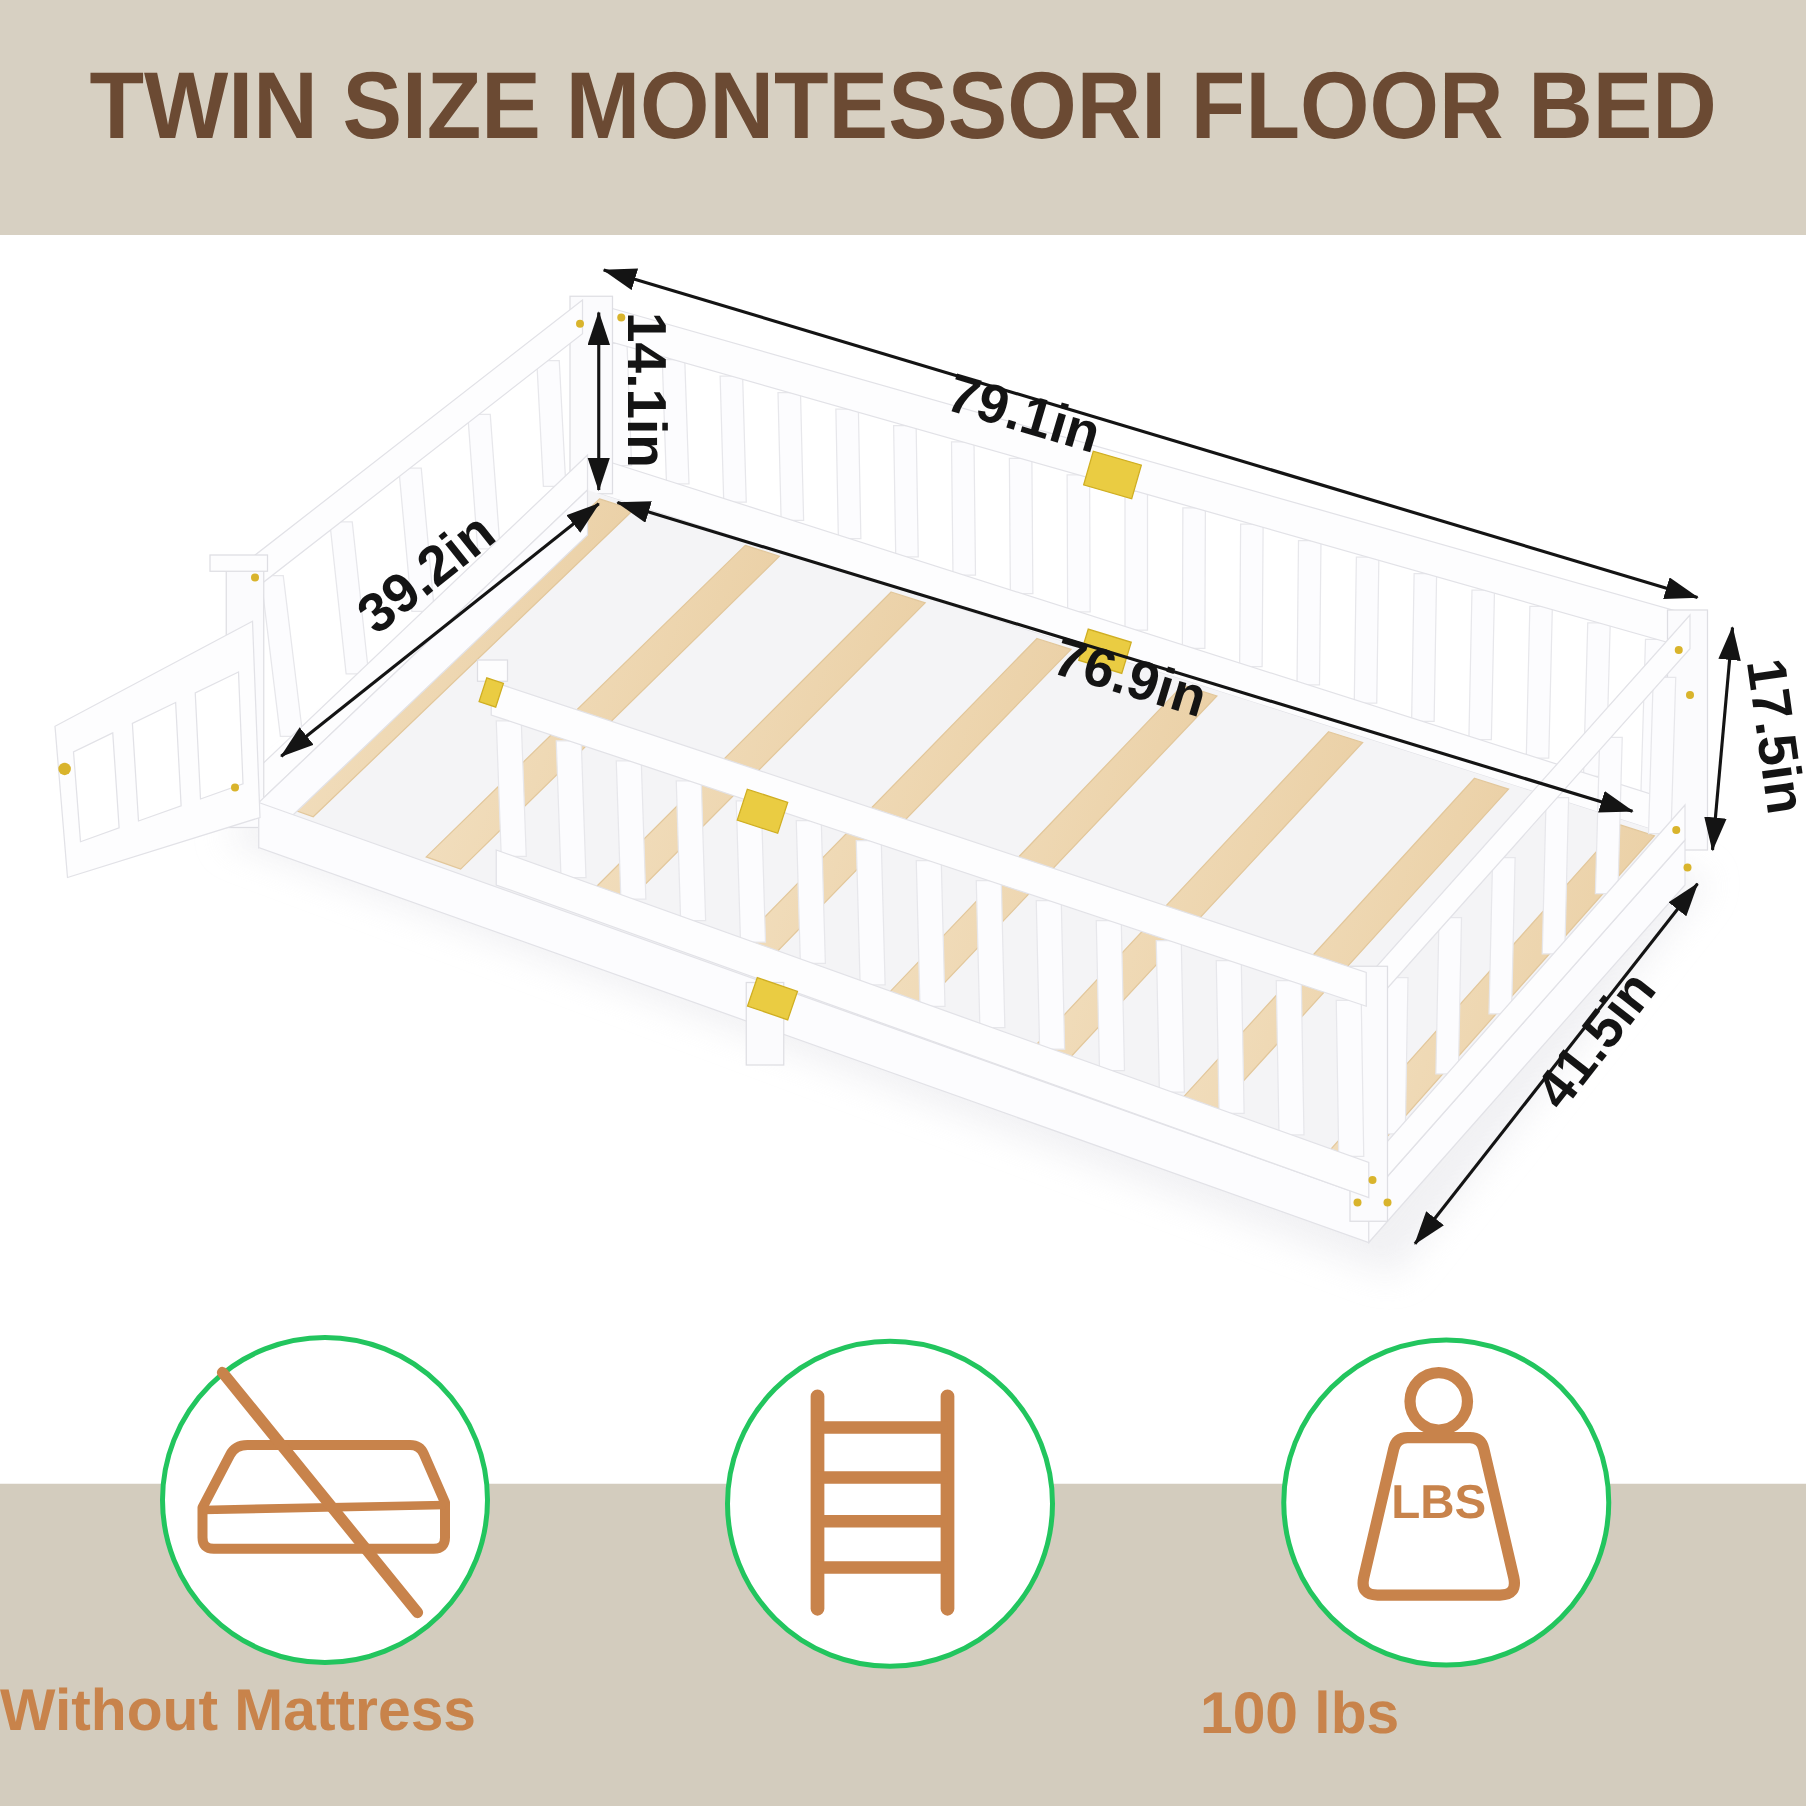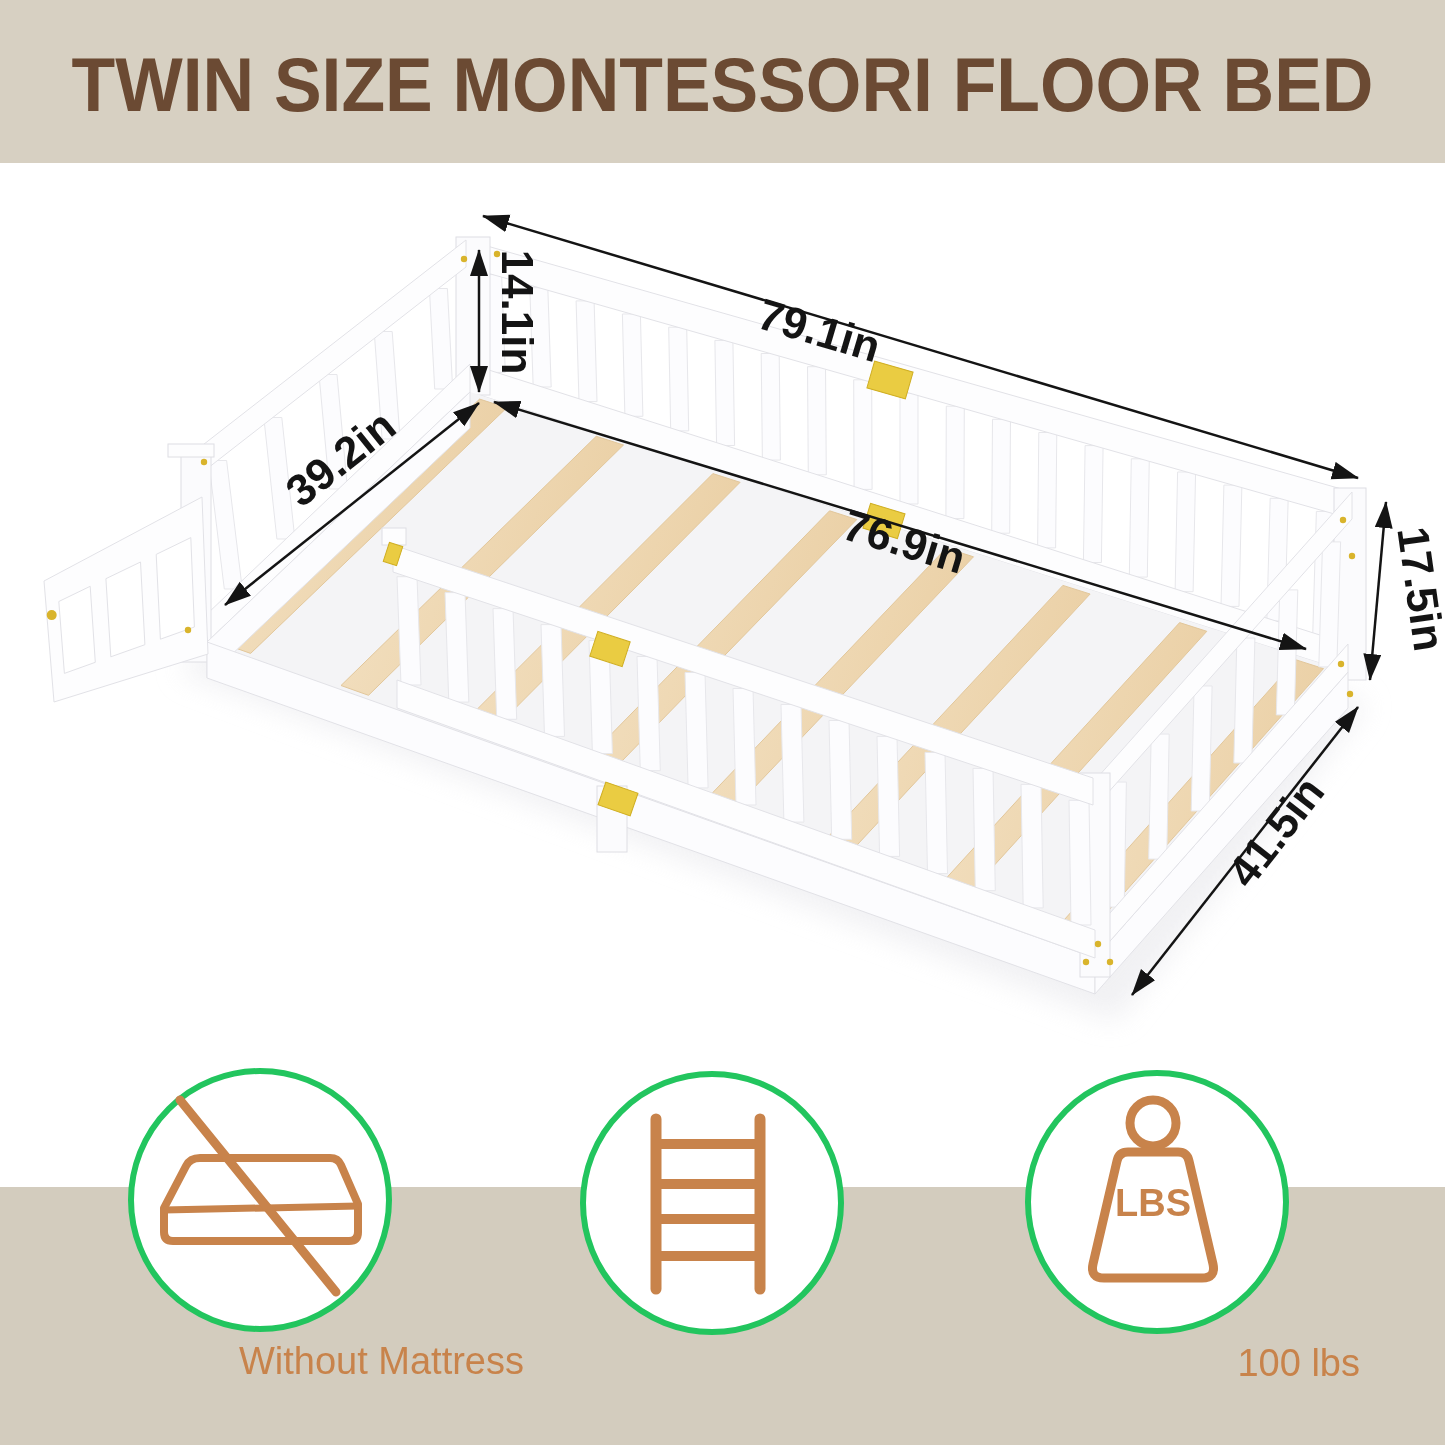--- a/index.html
+++ b/index.html
@@ -1,19 +1,19 @@
 <!DOCTYPE html>
 <html><head>
 <meta charset="utf-8">
 <style>
   html,body{margin:0;padding:0;background:#ffffff;font-family:"Liberation Sans",sans-serif;}
   #canvas{position:relative;width:1445px;height:1445px;background:#ffffff;overflow:hidden;}
 
   
-  .header{position:absolute;left:0;top:0;width:1445px;height:163px;background:#d7d0c2;z-index:3;}
+  .header{position:absolute;left:0;top:0;width:1445px;height:188px;background:#d7d0c2;z-index:3;}
   .header h1{margin:0;width:100%;height:163px;line-height:170px;text-align:center;
     font-size:76px;font-weight:bold;color:#6b4a33;letter-spacing:0px;
     transform:scaleX(0.94);transform-origin:center;white-space:nowrap;}
 
   
   .footer-band{position:absolute;left:0;top:1187px;width:1445px;height:258px;background:#d3ccbe;z-index:1;}
 
   
   #bed{position:absolute;left:0;top:0;z-index:2;}
   .rail{fill:#fdfdfe;stroke:#e2e2e7;stroke-width:1;}
@@ -23,24 +23,24 @@
   .floor{fill:#f4f4f6;stroke:none;}
   .base{fill:#fcfcfe;stroke:#e2e2e7;stroke-width:1;}
   .wood{fill:url(#woodg);stroke:#e2c79b;stroke-width:1;}
   .gold{fill:#eacc42;stroke:#cfae22;stroke-width:1;}
   .golddot{fill:#d9b42c;stroke:none;}
   .win{fill:#ffffff;stroke:#e2e2e7;stroke-width:1;}
   .dimline{stroke:#141414;stroke-width:2.5;fill:none;}
   .dim{fill:#141414;font-weight:bold;font-size:44px;text-anchor:middle;}
 
   
-  .feature-circle{position:absolute;width:264px;height:264px;border:6px solid #22c55e;border-radius:50%;
+  .feature-circle{position:absolute;width:264px;height:264px;border:4px solid #22c55e;border-radius:50%;
     background:#ffffff;box-sizing:border-box;z-index:2;}
   .feature-circle svg{position:absolute;left:0;top:0;}
-  .feature-label{position:absolute;z-index:2;text-align:right;font-weight:normal;font-size:38px;color:#c8834b;white-space:nowrap;}
+  .feature-label{position:absolute;z-index:2;text-align:left;font-weight:bold;font-size:47px;color:#c8834b;white-space:nowrap;}
   .icon-stroke{stroke:#c8834b;fill:none;}
 </style>
 </head>
 <body>
 
 <div id="canvas">
 
   <div class="header">
     <h1>TWIN SIZE MONTESSORI FLOOR BED</h1>
   </div>

